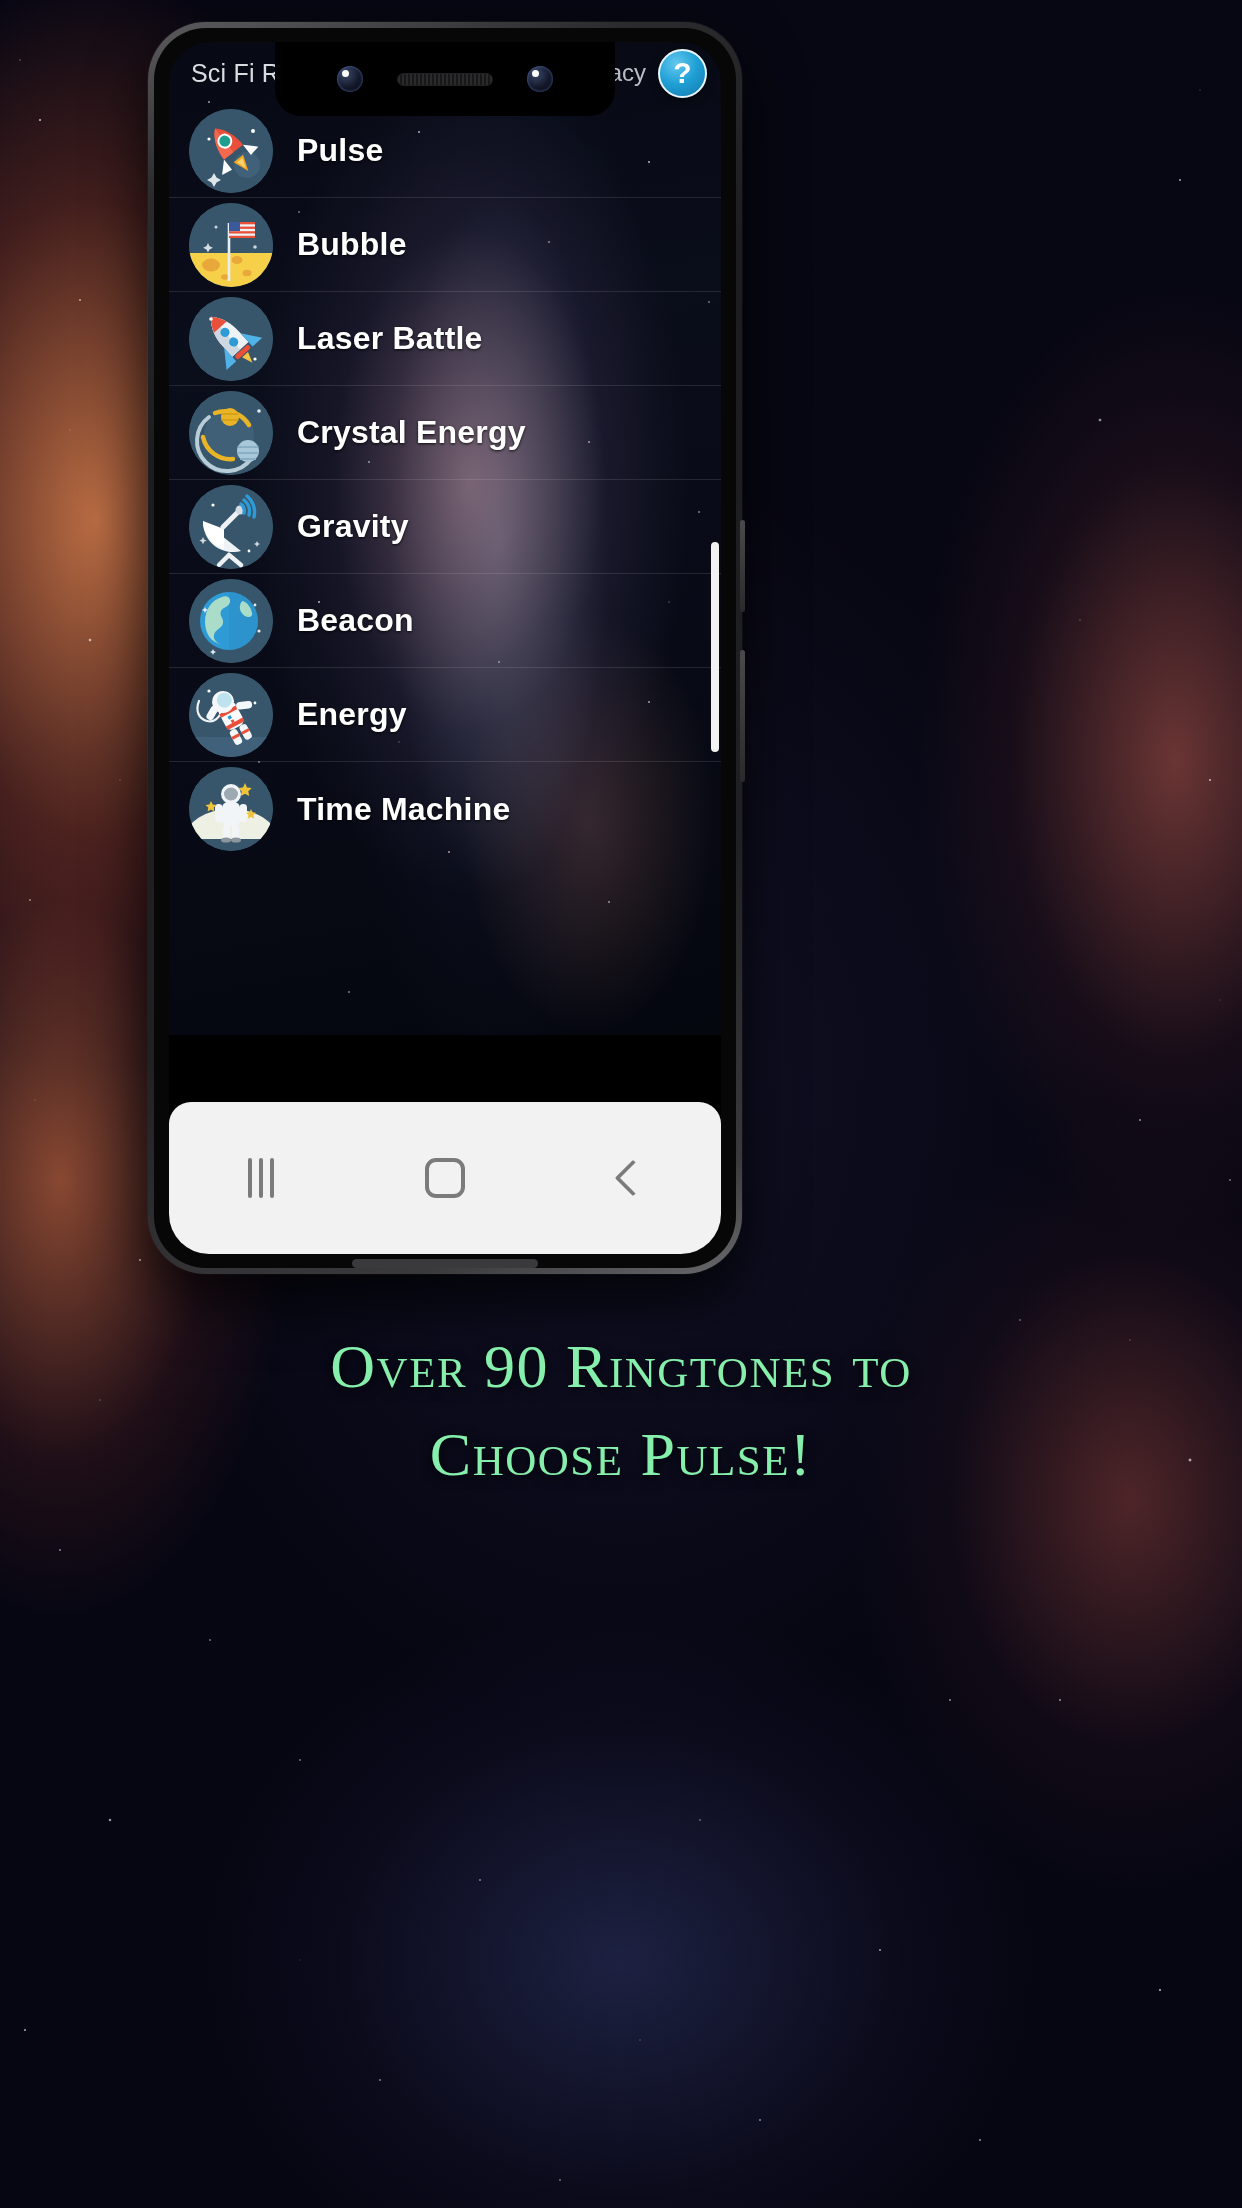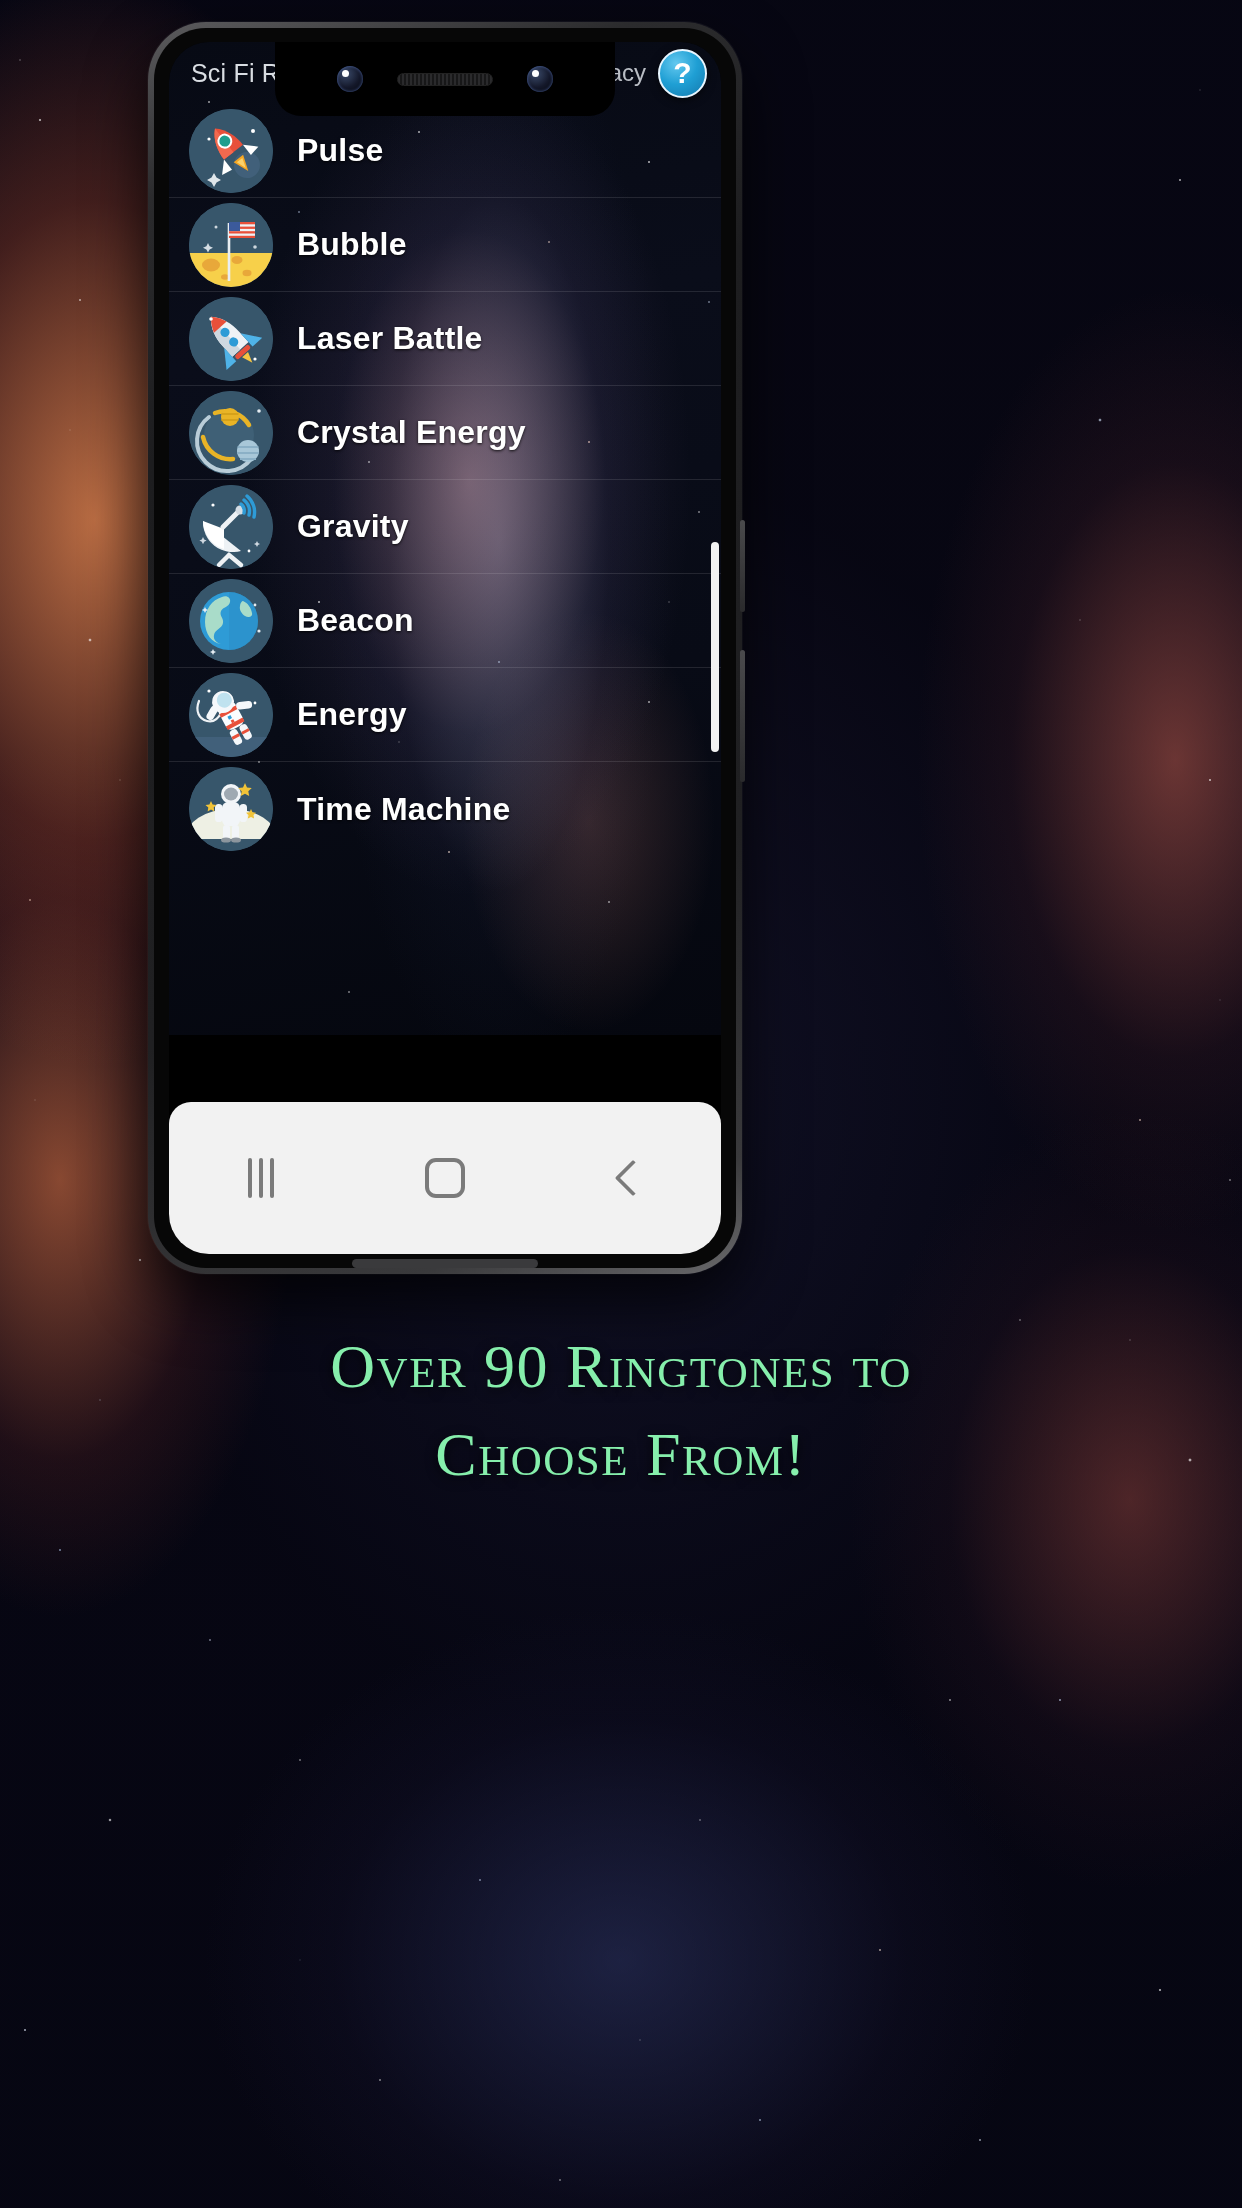--- a/index.html
+++ b/index.html
@@ -599,14 +599,14 @@
         <span class="cam"></span>
       </div>
 
     </div>
     <div class="chin-bar"></div>
   </div>
 </div>
 
 <div class="caption">
   <span class="caption-line">Over 90 Ringtones to</span>
-  <span class="caption-line">Choose From!</span>
+  <span class="caption-line">Choose Pulse!</span>
 </div>
 
 </body></html>

